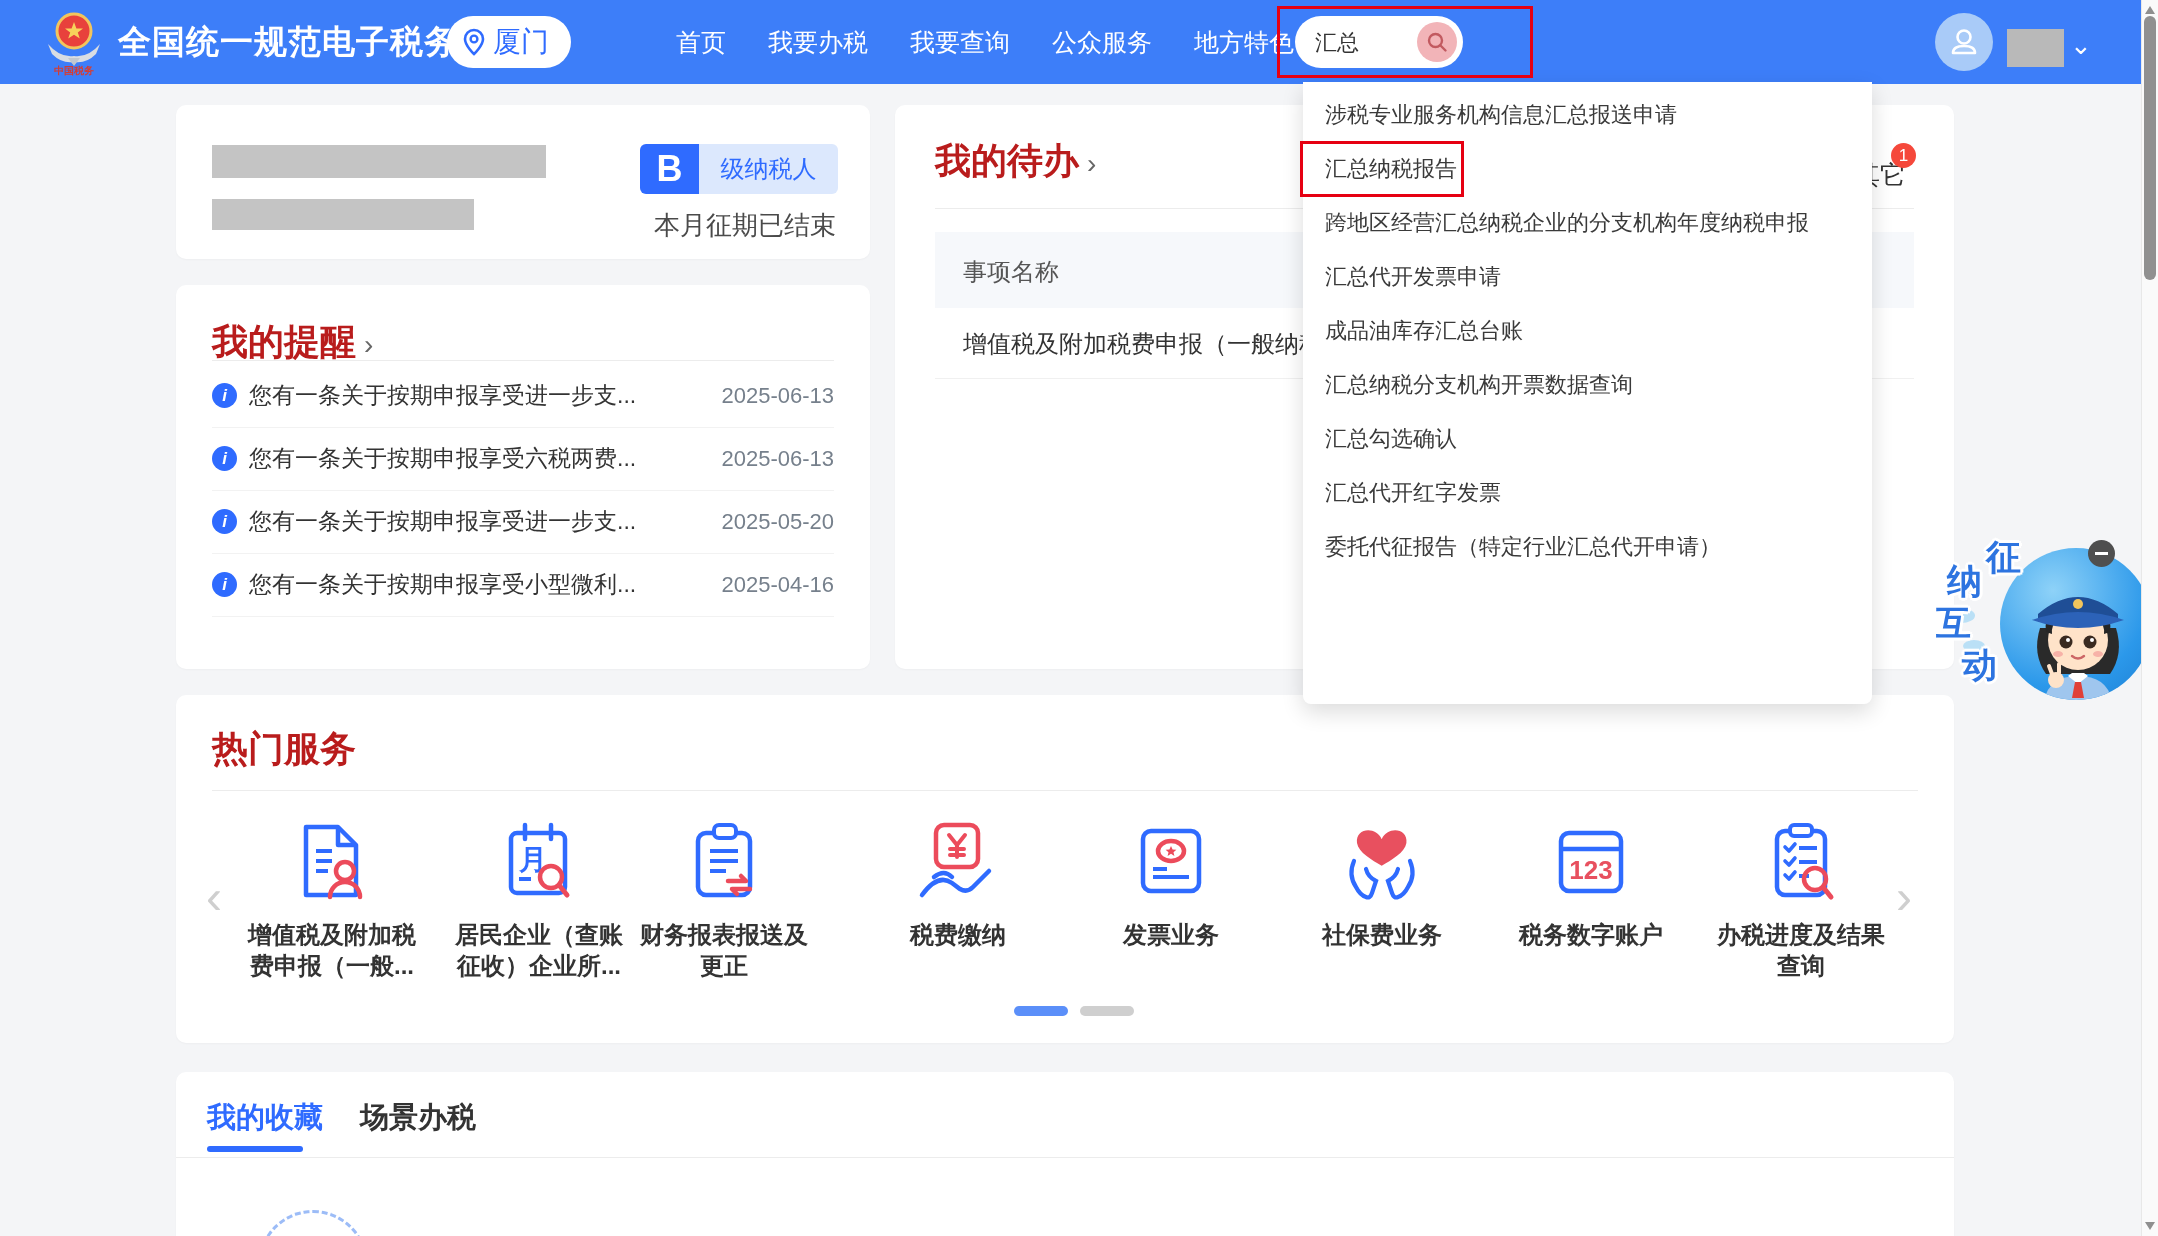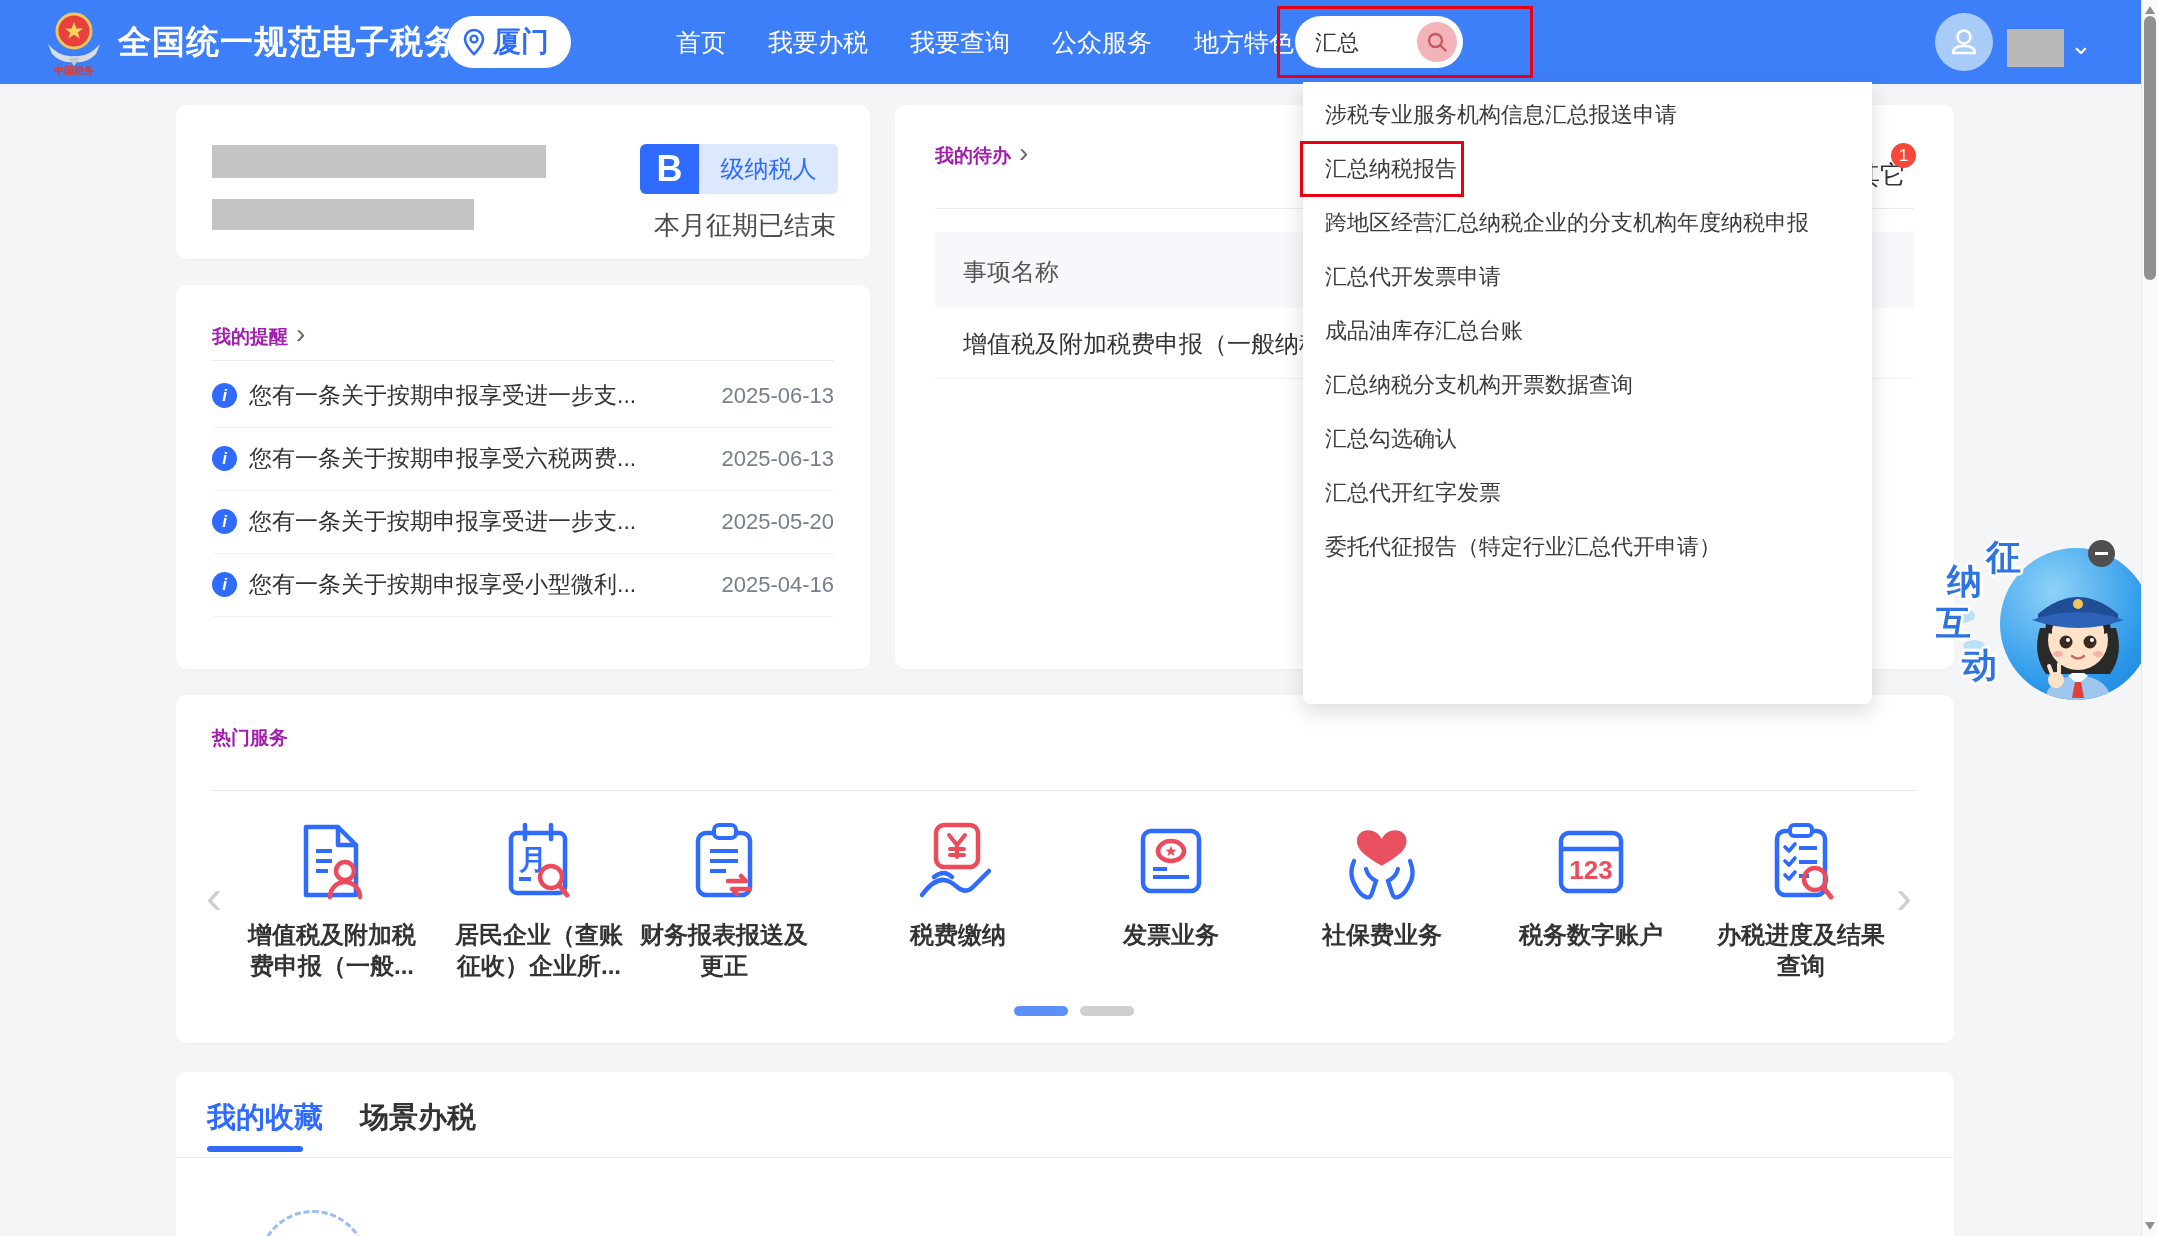--- a/index.html
+++ b/index.html
@@ -2,21 +2,21 @@
 <html><head>
 <meta charset="utf-8">
 <style>
   html,body{margin:0;padding:0;background:#eceef1;}
   #screen{position:relative;width:2158px;height:1236px;overflow:hidden;background:#f4f5f7;font-family:"Liberation Sans",sans-serif;}
   .abs{position:absolute;}
   
   .navbar{position:absolute;left:0;top:0;width:2158px;height:84px;background:#3D7EF9;z-index:10;}
   .brand-title{position:absolute;left:118px;top:0;height:84px;line-height:84px;color:#fff;font-size:33px;font-weight:bold;letter-spacing:1px;}
   .loc-pill{position:absolute;left:447px;top:16px;height:52px;padding:0 22px 0 16px;background:#fff;border-radius:26px;display:flex;align-items:center;gap:8px;}
-  .loc-pill span{color:#2F6BFF;font-size:28px;font-weight:bold;}
+  .loc-pill span{color:#2F6BFF;font-size:28px;font-weight:normal;}
   .nav-menu{position:absolute;left:676px;top:0;height:84px;display:flex;align-items:center;gap:42px;}
   .nav-item{color:#fff;font-size:25px;cursor:pointer;white-space:nowrap;}
   .search-pill{position:absolute;left:1295px;top:16px;width:168px;height:52px;background:#fff;border-radius:26px;}
   .search-input{position:absolute;left:18px;top:8px;width:100px;height:36px;border:none;outline:none;font-size:22px;color:#333;font-family:"Liberation Sans",sans-serif;background:transparent;}
   .search-btn{position:absolute;right:6px;top:6px;width:40px;height:40px;border-radius:50%;background:#F2B4B8;display:flex;align-items:center;justify-content:center;}
   .avatar{position:absolute;left:1935px;top:13px;width:58px;height:58px;border-radius:50%;background:#A9CBF8;display:flex;align-items:center;justify-content:center;}
   .name-redact{position:absolute;left:2007px;top:29px;width:57px;height:38px;background:#b9b9b9;}
   .user-chevron{position:absolute;left:2070px;top:30px;color:#fff;font-size:26px;}
   
   .anno{position:absolute;border:3px solid #E60012;z-index:60;pointer-events:none;}
@@ -25,21 +25,21 @@
   
   .dropdown{position:absolute;left:1303px;top:82px;width:569px;height:622px;background:#fff;border-radius:0 0 8px 8px;box-shadow:0 8px 22px rgba(0,0,0,.14);z-index:50;padding-top:6px;box-sizing:border-box;}
   .dd-item{height:54px;line-height:54px;padding-left:22px;font-size:22px;color:#3a3a3a;cursor:pointer;white-space:nowrap;overflow:hidden;}
   
   .card{position:absolute;background:#fff;border-radius:10px;box-shadow:0 1px 2px rgba(0,0,0,.03);}
   .card-taxpayer{left:176px;top:105px;width:694px;height:154px;}
   .card-reminders{left:176px;top:285px;width:694px;height:384px;}
   .card-todo{left:895px;top:105px;width:1059px;height:564px;}
   .card-services{left:176px;top:695px;width:1778px;height:348px;}
   .card-favorites{left:176px;top:1072px;width:1778px;height:164px;border-radius:10px 10px 0 0;}
-  .sec-title{font-size:19px;font-weight:bold;color:#a21caf;}
+  .sec-title{font-size:36px;font-weight:bold;color:#b91c1c;}
   .sec-chevron{font-size:28px;color:#666;font-weight:normal;margin-left:8px;}
   .divider{position:absolute;height:1px;background:#ececec;}
   
   .redact-bar{position:absolute;background:#c4c4c4;}
   .grade-badge-b{position:absolute;left:464px;top:39px;width:59px;height:50px;background:#2F6BFF;border-radius:6px 0 0 6px;color:#fff;font-size:36px;font-weight:bold;text-align:center;line-height:50px;}
   .grade-badge-label{position:absolute;left:523px;top:39px;width:139px;height:50px;background:#DCE8FD;border-radius:0 6px 6px 0;color:#2F6BFF;font-size:24px;text-align:center;line-height:50px;}
   .period-status{position:absolute;right:34px;top:103px;font-size:26px;color:#4a4a4a;}
   
   .rem-item{position:absolute;left:36px;width:622px;height:63px;display:flex;align-items:center;border-bottom:1px solid #f2f2f2;cursor:pointer;}
   .info-dot{width:25px;height:25px;border-radius:50%;background:#2F6BFF;color:#fff;font-size:17px;font-weight:bold;font-style:italic;text-align:center;line-height:25px;flex:0 0 25px;}

